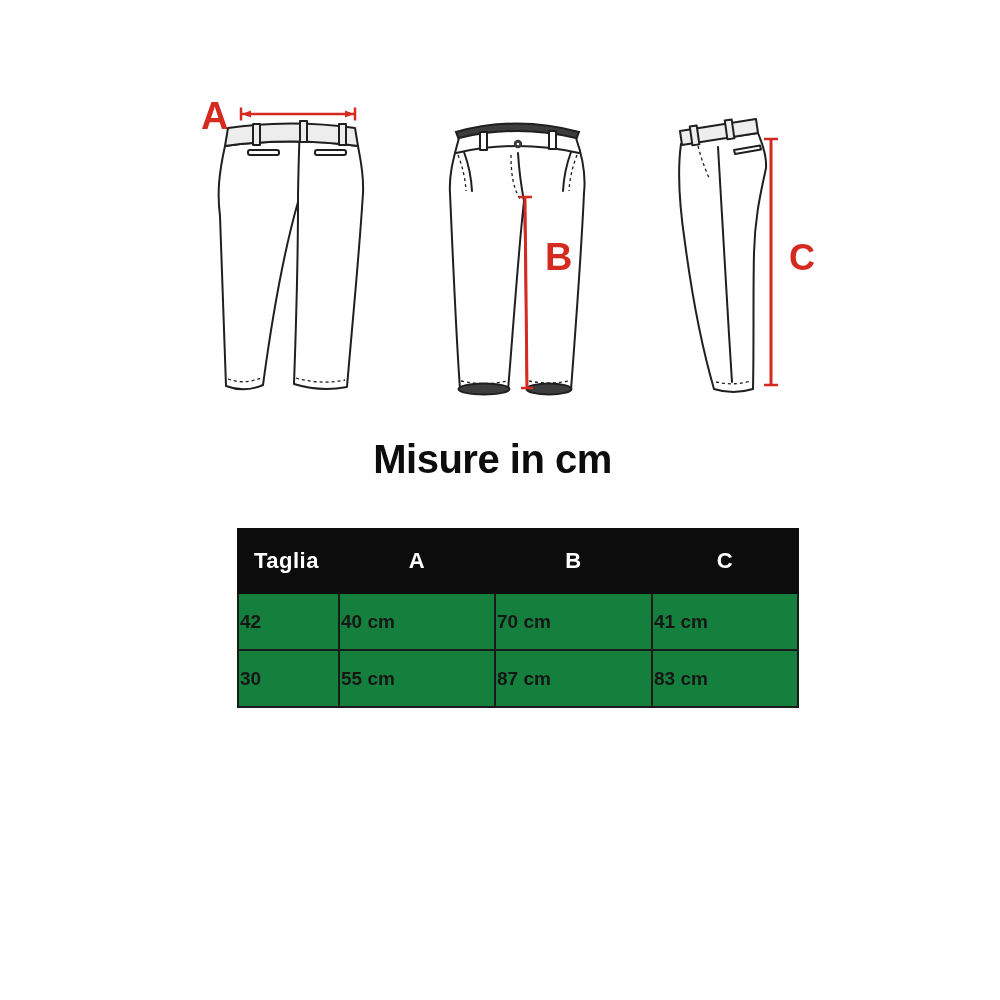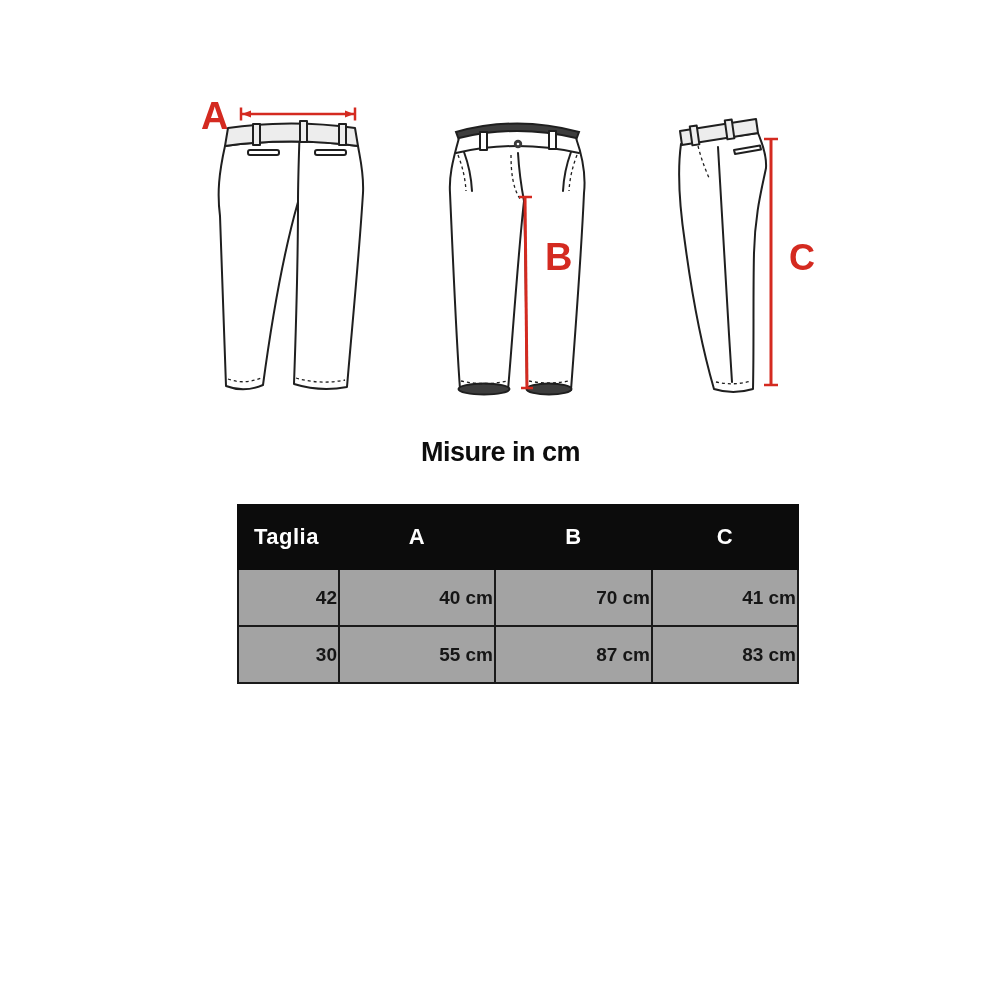--- a/index.html
+++ b/index.html
@@ -7,40 +7,40 @@
     position:relative;width:1000px;height:1000px;background:#ffffff;
     font-family:"Liberation Sans",sans-serif;overflow:hidden;
   }
   .fig-label{
     position:absolute;color:var(--accent-red);font-weight:bold;
     font-size:38px;line-height:1;letter-spacing:-1px;
     font-family:"Liberation Sans",sans-serif;
   }
   .drawing{position:absolute;}
   .title{
-    position:absolute;left:8px;top:437px;width:985px;text-align:center;
-    font-size:27px;font-weight:bold;letter-spacing:-0.5px;color:#0d0d0d;margin:0;
+    position:absolute;left:0;top:437px;width:985px;text-align:center;
+    font-size:40px;font-weight:bold;letter-spacing:-0.5px;color:#0d0d0d;margin:0;
   }
   table.size-table{
-    position:absolute;left:237px;top:504px;width:560px;
+    position:absolute;left:237px;top:528px;width:560px;
     border-collapse:collapse;table-layout:fixed;
   }
   table.size-table col.c0{width:101px;}
   table.size-table col.c1{width:156px;}
   table.size-table col.c2{width:157px;}
   table.size-table col.c3{width:146px;}
   table.size-table th{
     background:var(--table-header-bg);color:var(--table-header-text);
     height:60px;font-size:22px;font-weight:bold;text-align:center;
     border:2px solid var(--table-header-bg);letter-spacing:0.5px;
   }
   table.size-table th.first{text-align:left;padding-left:15px;}
   table.size-table td{
-    background:#a3a3a3;color:#161616;height:53px;
-    font-size:19px;font-weight:bold;text-align:right;
+    background:#15803d;color:#161616;height:53px;
+    font-size:19px;font-weight:bold;text-align:left;
     border:2px solid #1a1a1a;
   }
   svg .ink{stroke:var(--line-art);stroke-width:2;fill:#ffffff;stroke-linejoin:round;stroke-linecap:round;}
   svg .ink-line{stroke:var(--line-art);stroke-width:2;fill:none;stroke-linecap:round;}
   svg .dash{stroke:var(--line-art);stroke-width:1.3;fill:none;stroke-dasharray:3 3;}
   svg .band{fill:#ededed;}
   svg .darkfill{fill:#3d3d3d;stroke:var(--line-art);stroke-width:2;}
   svg .red{stroke:var(--accent-red);fill:none;}
 </style>
 </head>

